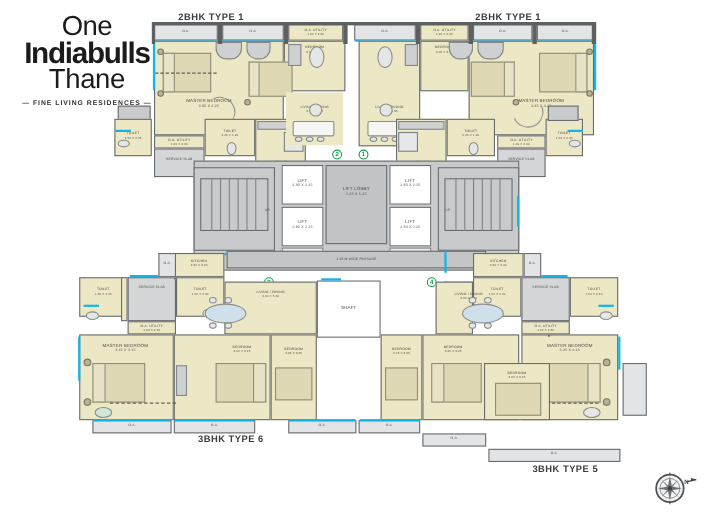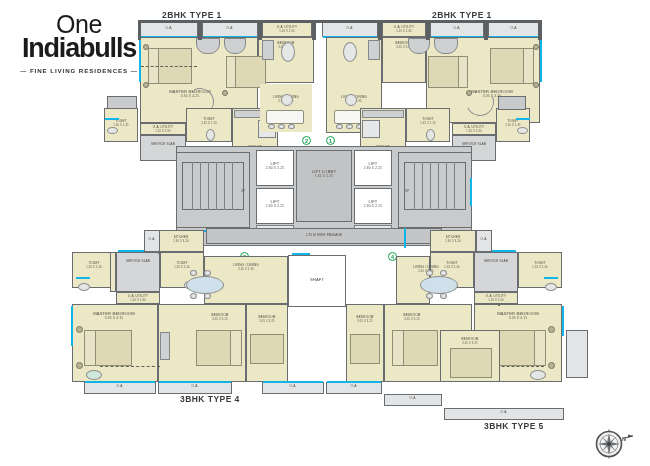--- a/index.html
+++ b/index.html
@@ -119,26 +119,27 @@
   }
 </style>
 </head>
 <body>
 
 <div id="stage">
 
   <div id="logo">
     <div class="l1">One</div>
     <div class="l2">Indiabulls</div>
+    <div class="l3">Thane</div>
     <div class="l4">— FINE LIVING RESIDENCES —</div>
   </div>
 
   <div class="type-label" style="left:162px; top:10px;">2BHK TYPE 1</div>
   <div class="type-label" style="left:432px; top:10px;">2BHK TYPE 1</div>
-  <div class="type-label" style="left:180px; top:394px;">3BHK TYPE 4</div>
+  <div class="type-label" style="left:180px; top:394px;">3BHK TYPE 6</div>
   <div class="type-label" style="left:484px; top:421px;">3BHK TYPE 5</div>
 
   <div class="balc" style="left:140px; top:22px; width:58px; height:15px;"></div>
   <div class="lbl" style="left:140px; top:27px; width:58px;">O.A.</div>
   <div class="cyan" style="left:141px; top:36px; width:56px; height:2.2px;"></div>
 
   <div class="balc" style="left:202px; top:22px; width:56px; height:15px;"></div>
   <div class="lbl" style="left:202px; top:27px; width:56px;">O.A.</div>
   <div class="cyan" style="left:203px; top:36px; width:54px; height:2.2px;"></div>
 

